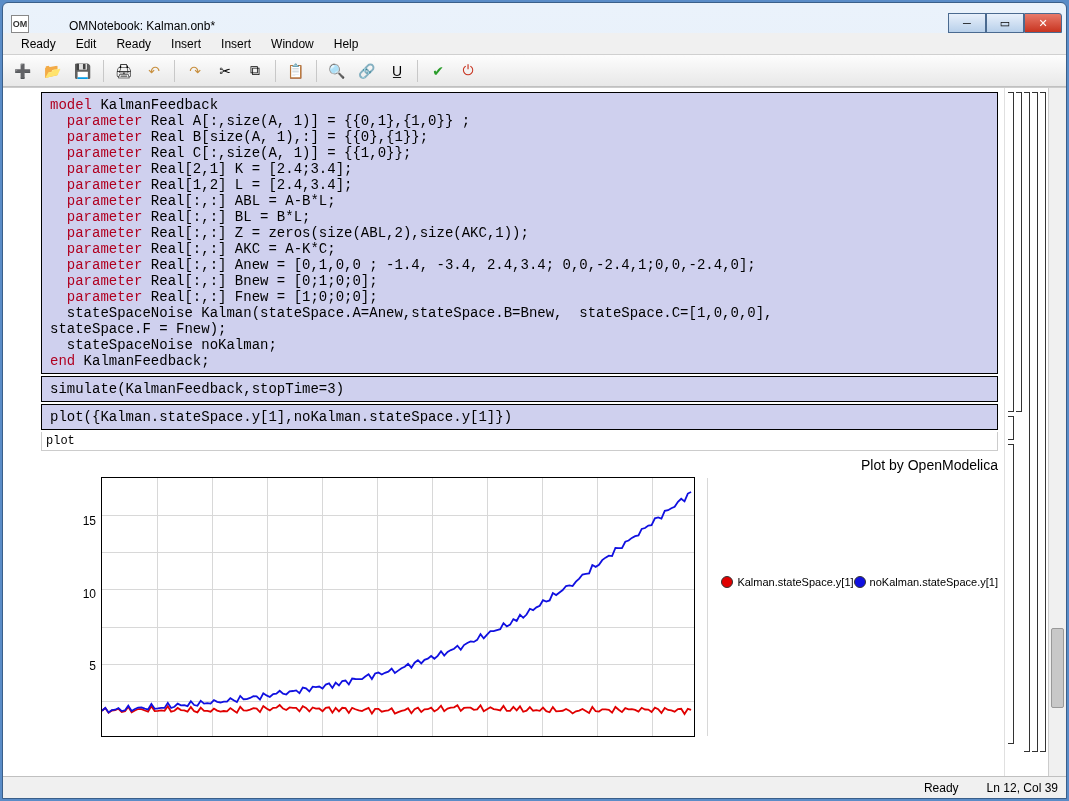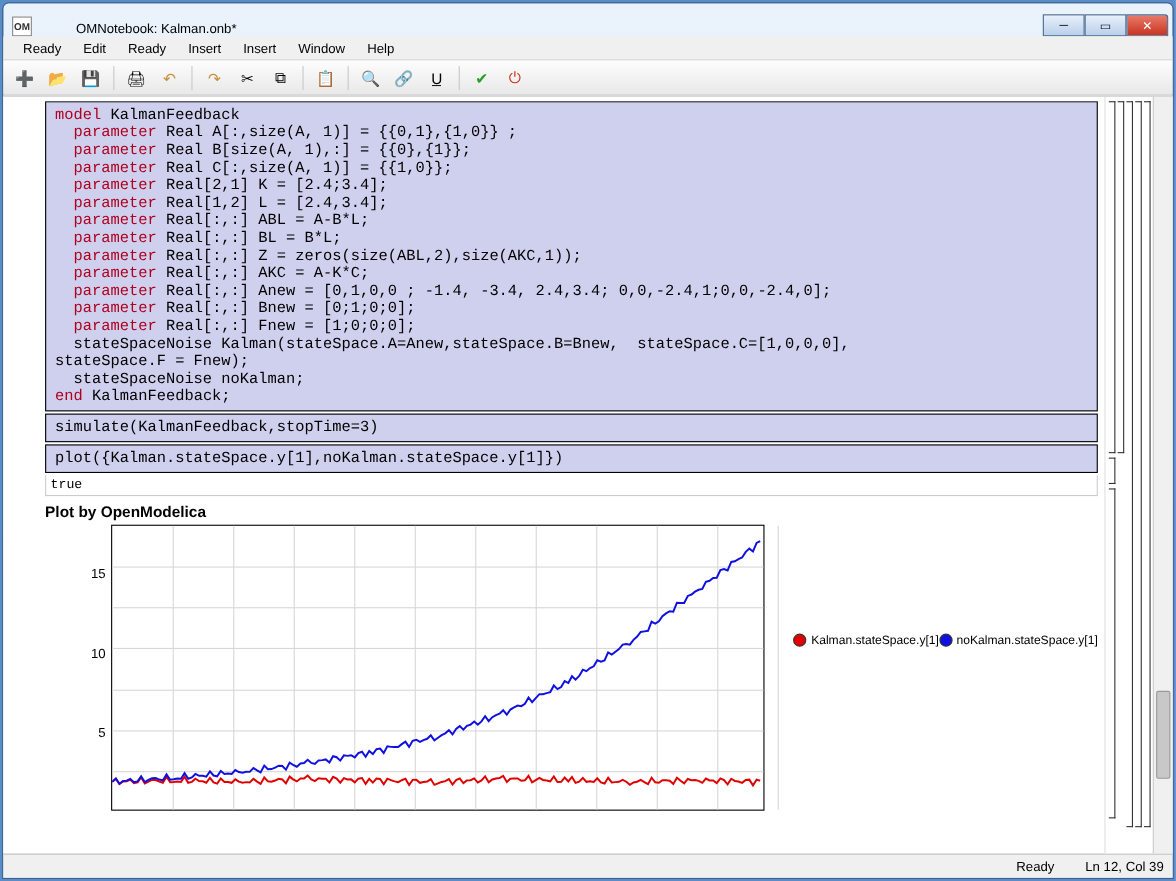--- a/index.html
+++ b/index.html
@@ -122,23 +122,23 @@
   border: 1px solid #ccc;
   border-top: none;
   background: #fff;
   margin-bottom: 2px;
 }
 .plot-area {
   margin-left: 34px;
   background: #fff;
 }
 .plot-title {
-  text-align: left;
+  text-align: right;
   font-size: 14px;
-  font-weight: bold;
+  font-weight: normal;
   font-family: Arial, sans-serif;
   padding: 4px 0;
 }
 .plot-body { display: flex; }
 .chart {
   width: 660px;
   height: 260px;
   position: relative;
   border: 1px solid #000;
   margin-left: 60px;
@@ -266,21 +266,21 @@
   <span class="kw">parameter</span> Real[:,:] AKC = A-K*C;
   <span class="kw">parameter</span> Real[:,:] Anew = [0,1,0,0 ; -1.4, -3.4, 2.4,3.4; 0,0,-2.4,1;0,0,-2.4,0];
   <span class="kw">parameter</span> Real[:,:] Bnew = [0;1;0;0];
   <span class="kw">parameter</span> Real[:,:] Fnew = [1;0;0;0];
   stateSpaceNoise Kalman(stateSpace.A=Anew,stateSpace.B=Bnew,  stateSpace.C=[1,0,0,0],
 stateSpace.F = Fnew);
   stateSpaceNoise noKalman;
 <span class="kw">end</span> KalmanFeedback;</div>
         <div class="code-cell">simulate(KalmanFeedback,stopTime=3)</div>
         <div class="code-cell">plot({Kalman.stateSpace.y[1],noKalman.stateSpace.y[1]})</div>
-        <div class="out-cell">true</div>
+        <div class="out-cell">plot</div>
 
         <div class="plot-area">
           <div class="plot-title">Plot by OpenModelica</div>
           <div class="plot-body">
             <div class="chart" id="chart">
                 <div class="grid-v" style="left: 55px;"></div>
                 <div class="grid-v" style="left: 110px;"></div>
                 <div class="grid-v" style="left: 165px;"></div>
                 <div class="grid-v" style="left: 220px;"></div>
                 <div class="grid-v" style="left: 275px;"></div>

